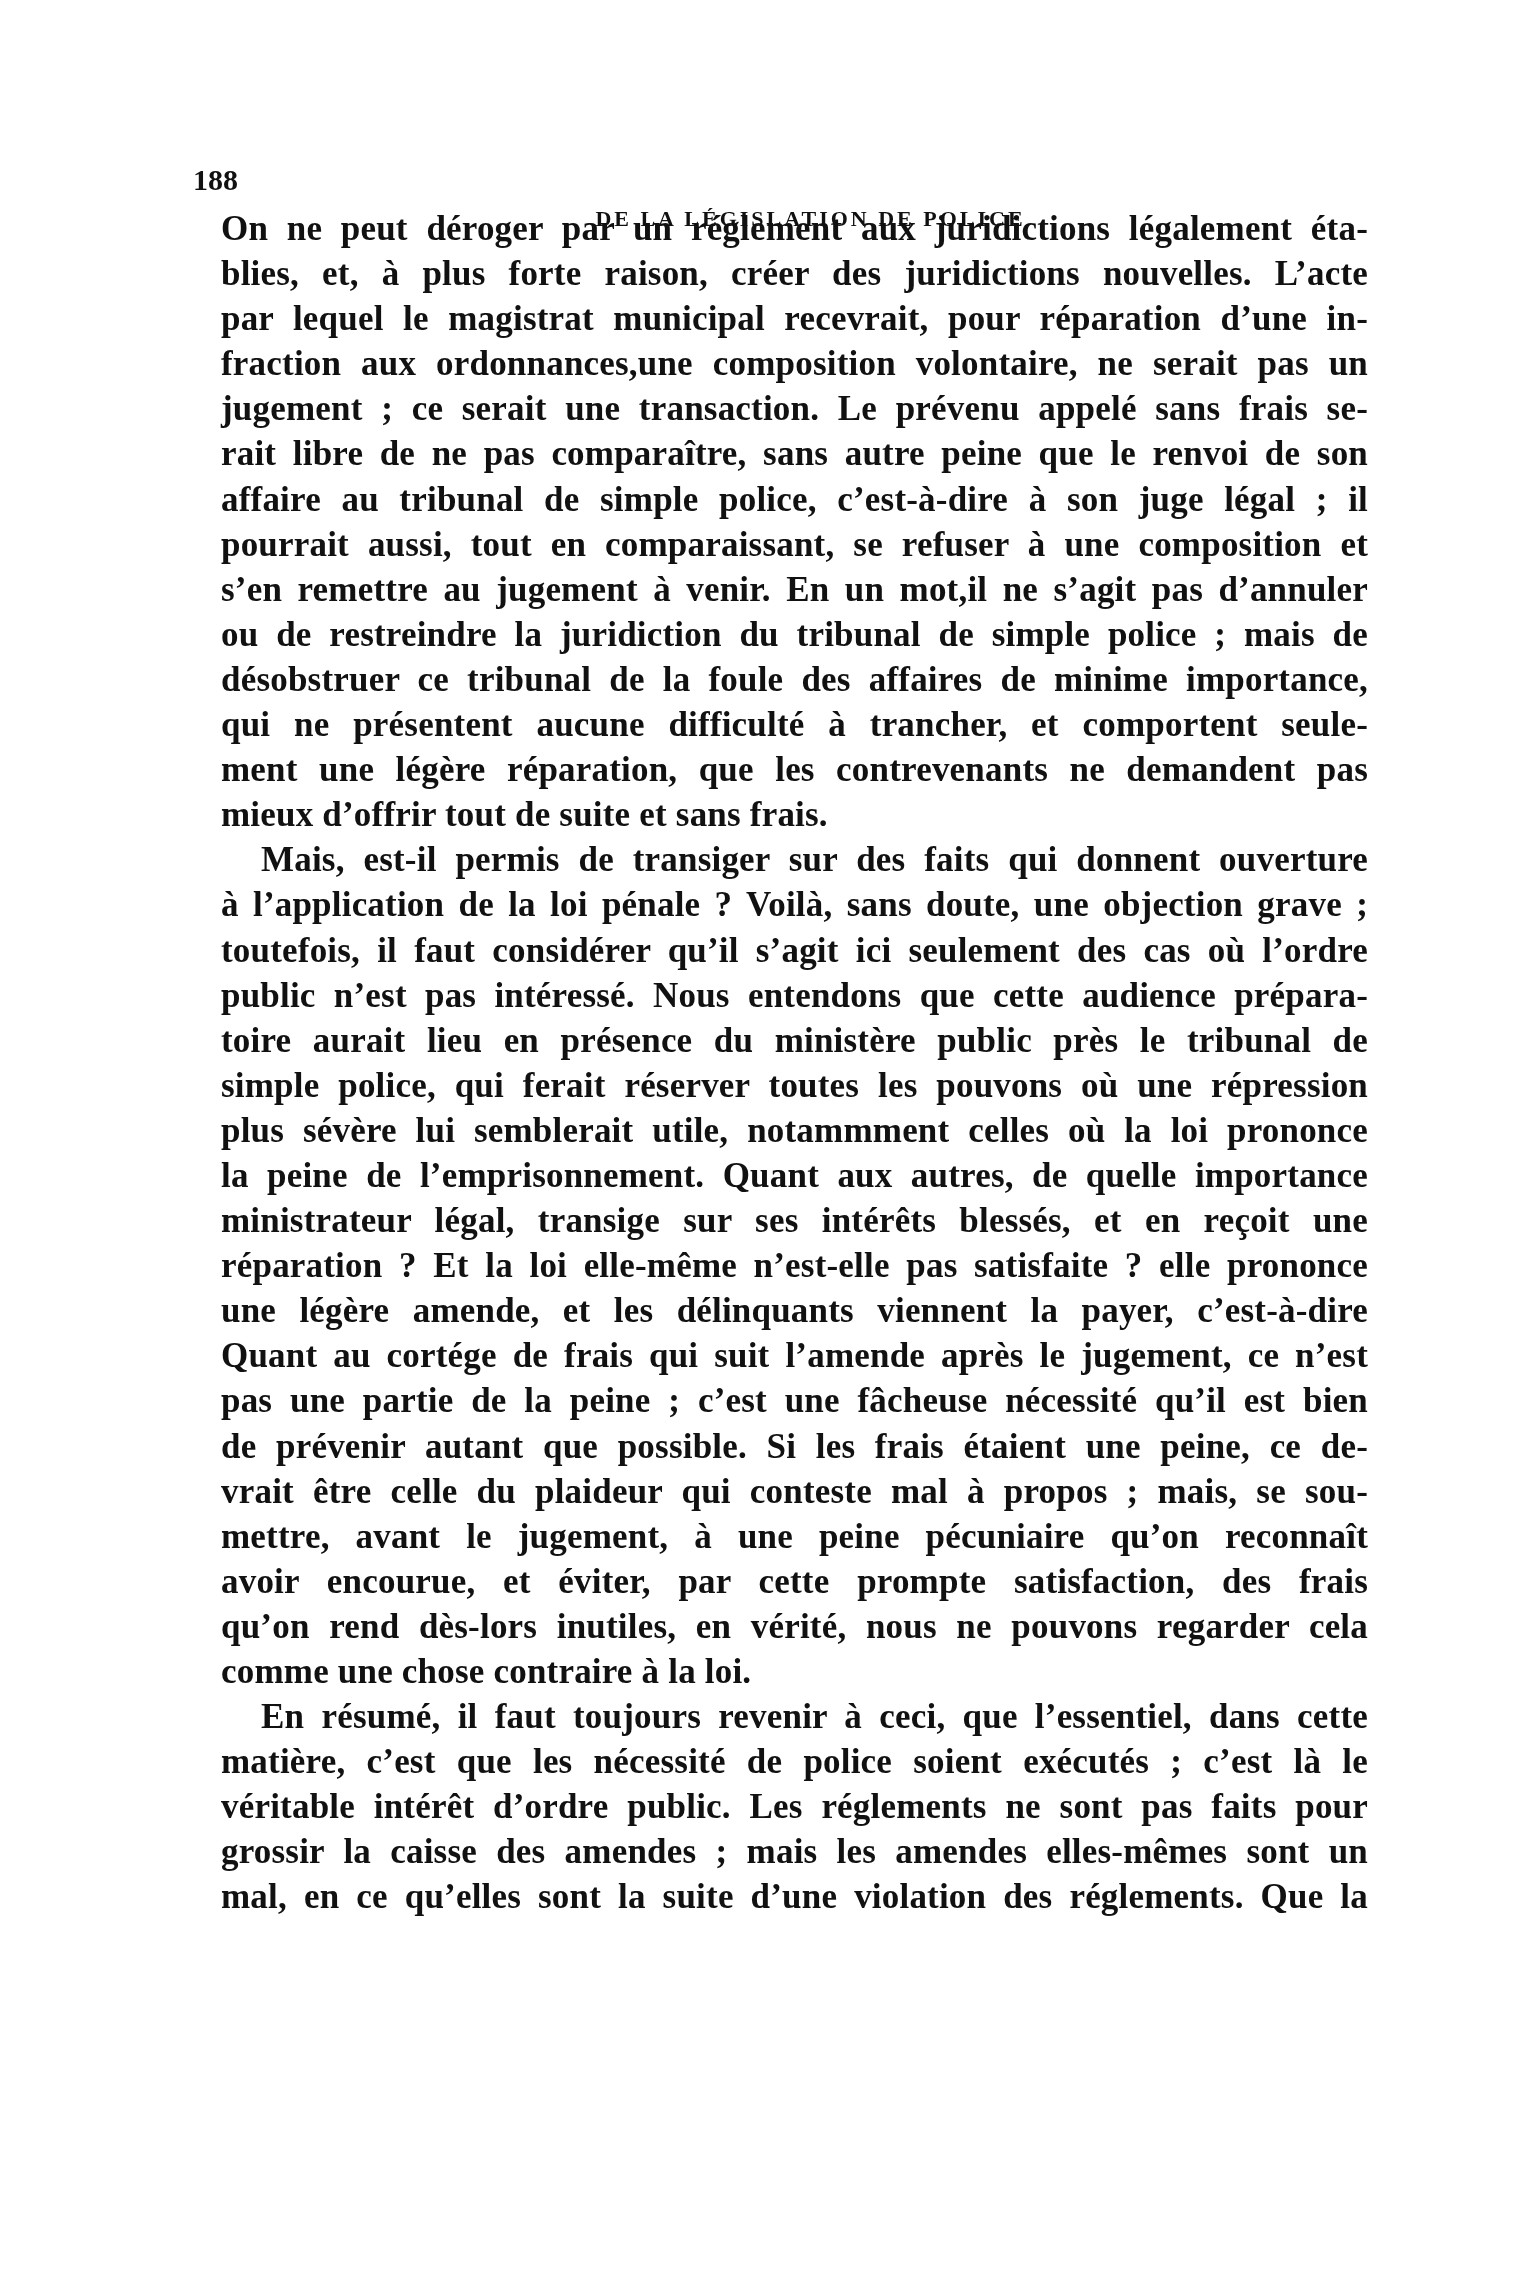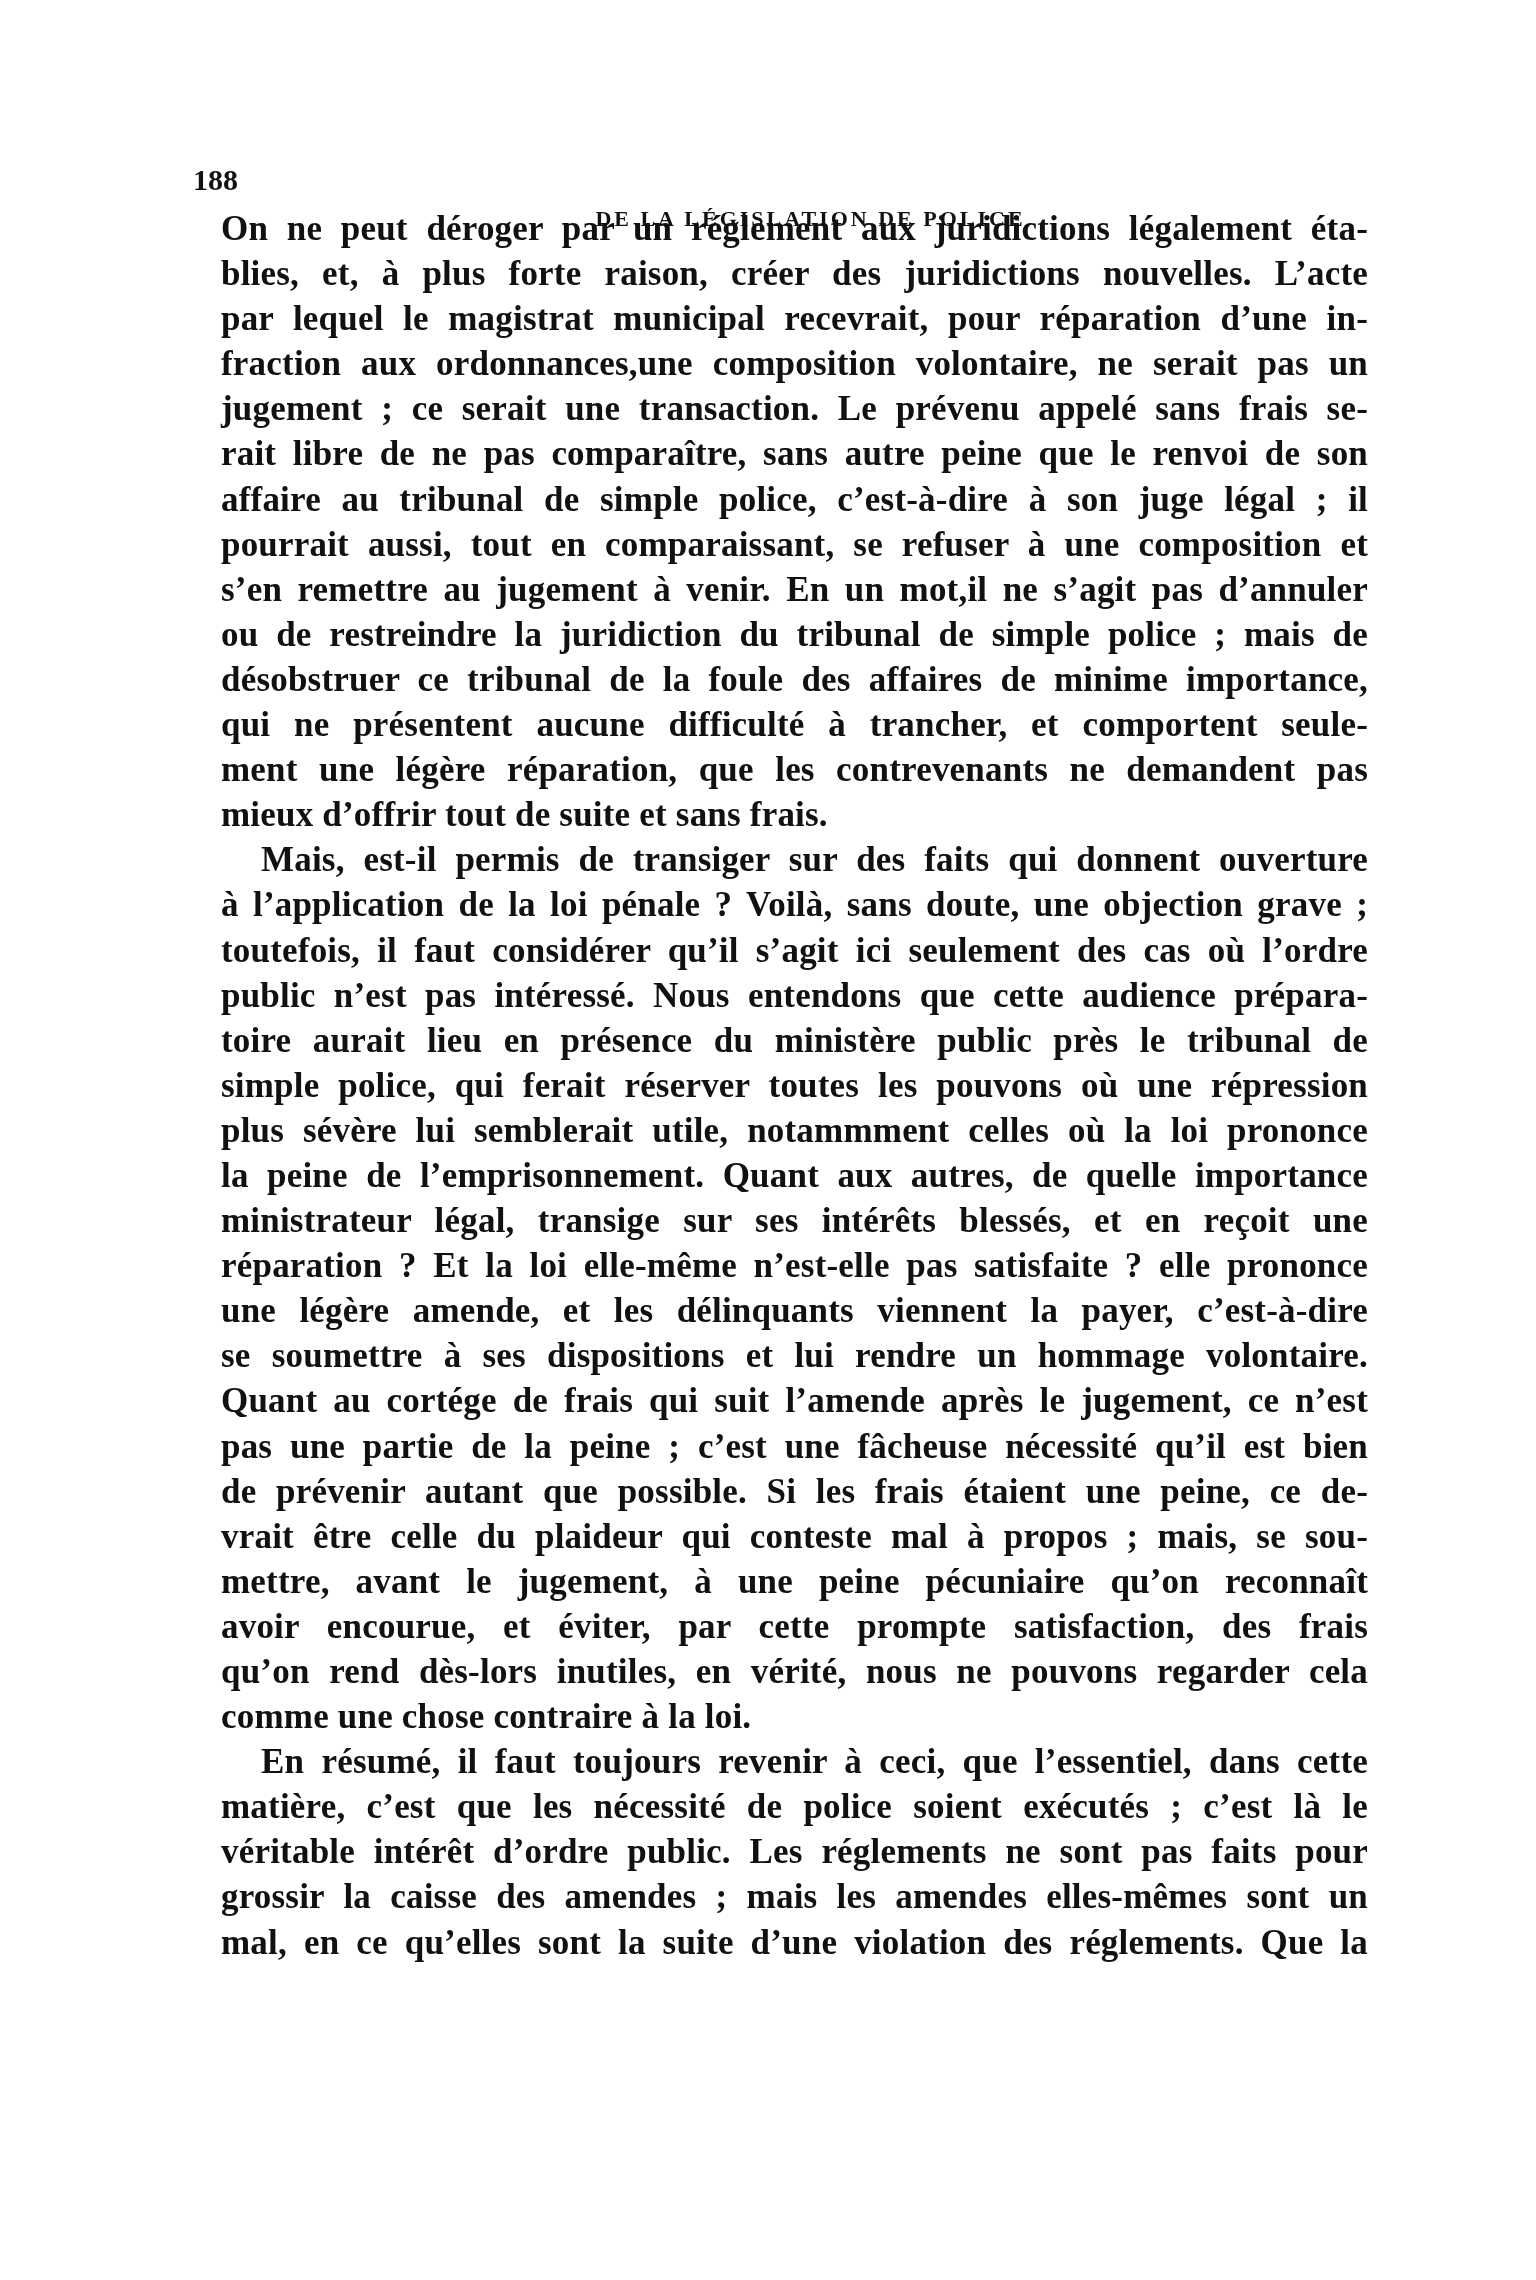--- a/index.html
+++ b/index.html
@@ -104,21 +104,20 @@
         <span class="line">à l’application de la loi pénale ? Voilà, sans doute, une objection grave ;</span>
         <span class="line">toutefois, il faut considérer qu’il s’agit ici seulement des cas où l’ordre</span>
         <span class="line">public n’est pas intéressé. Nous entendons que cette audience prépara-</span>
         <span class="line">toire aurait lieu en présence du ministère public près le tribunal de</span>
         <span class="line">simple police, qui ferait réserver toutes les pouvons où une répression</span>
         <span class="line">plus sévère lui semblerait utile, notammment celles où la loi prononce</span>
         <span class="line">la peine de l’emprisonnement. Quant aux autres, de quelle importance</span>
         <span class="line">ministrateur légal, transige sur ses intérêts blessés, et en reçoit une</span>
         <span class="line">réparation ? Et la loi elle-même n’est-elle pas satisfaite ? elle prononce</span>
         <span class="line">une légère amende, et les délinquants viennent la payer, c’est-à-dire</span>
-        <span class="line">se soumettre à ses dispositions et lui rendre un hommage volontaire.</span>
         <span class="line">Quant au cortége de frais qui suit l’amende après le jugement, ce n’est</span>
         <span class="line">pas une partie de la peine ; c’est une fâcheuse nécessité qu’il est bien</span>
         <span class="line">de prévenir autant que possible. Si les frais étaient une peine, ce de-</span>
         <span class="line">vrait être celle du plaideur qui conteste mal à propos ; mais, se sou-</span>
         <span class="line">mettre, avant le jugement, à une peine pécuniaire qu’on reconnaît</span>
         <span class="line">avoir encourue, et éviter, par cette prompte satisfaction, des frais</span>
         <span class="line">qu’on rend dès-lors inutiles, en vérité, nous ne pouvons regarder cela</span>
         <span class="line last">comme une chose contraire à la loi.</span>
       </div>
       <div class="paragraph">

